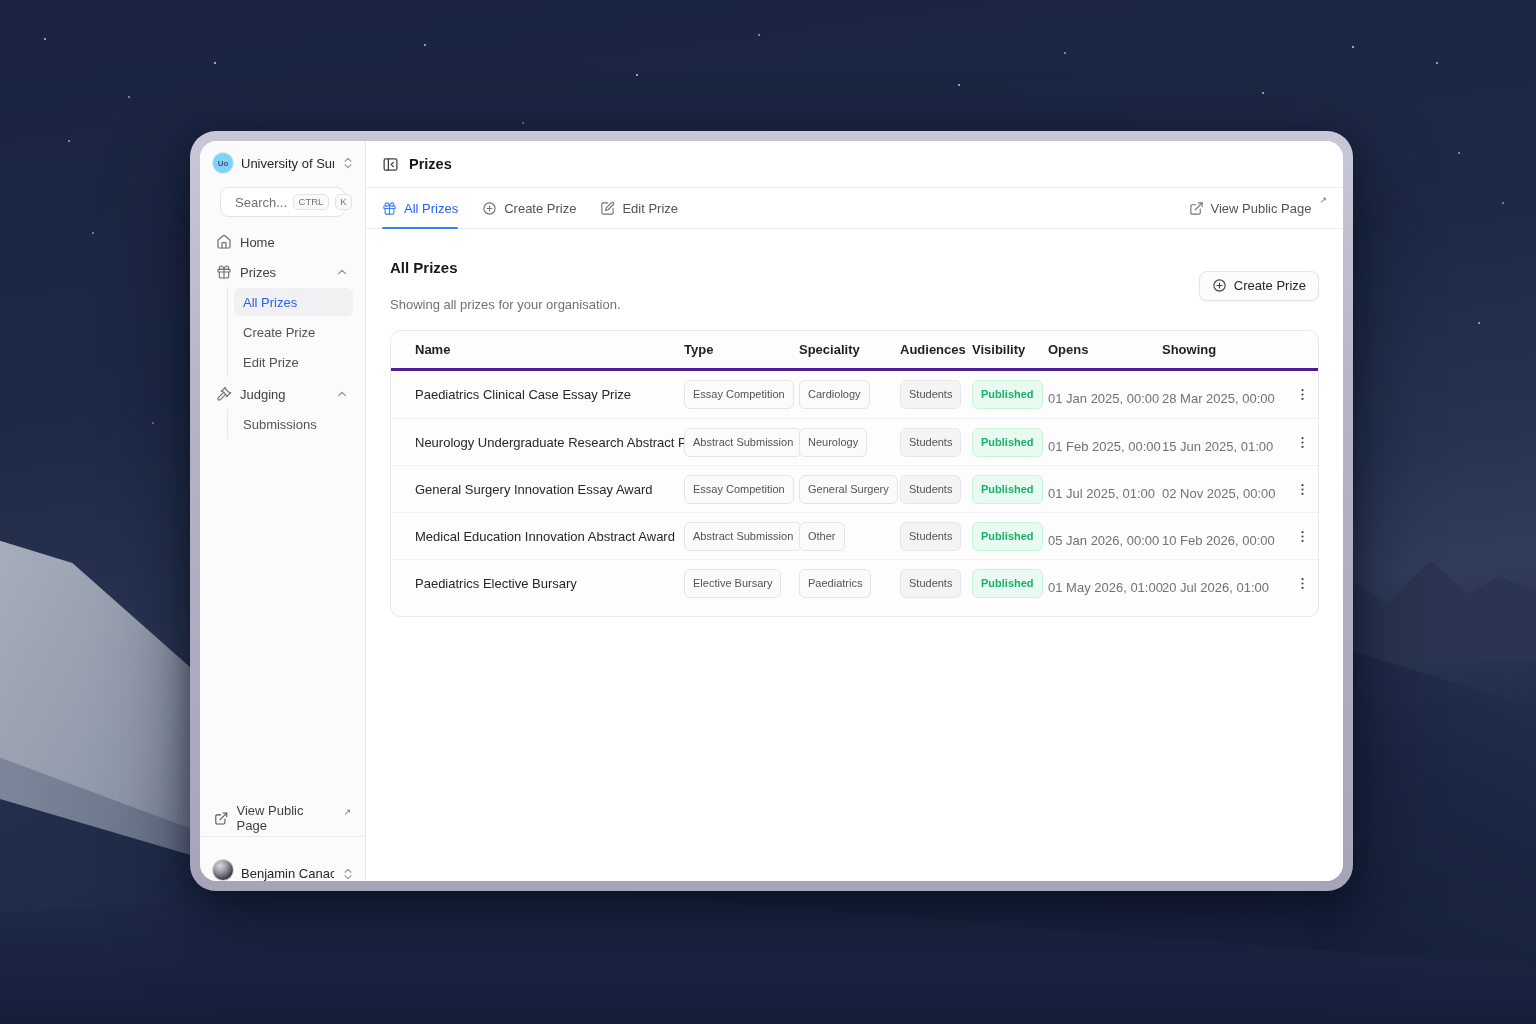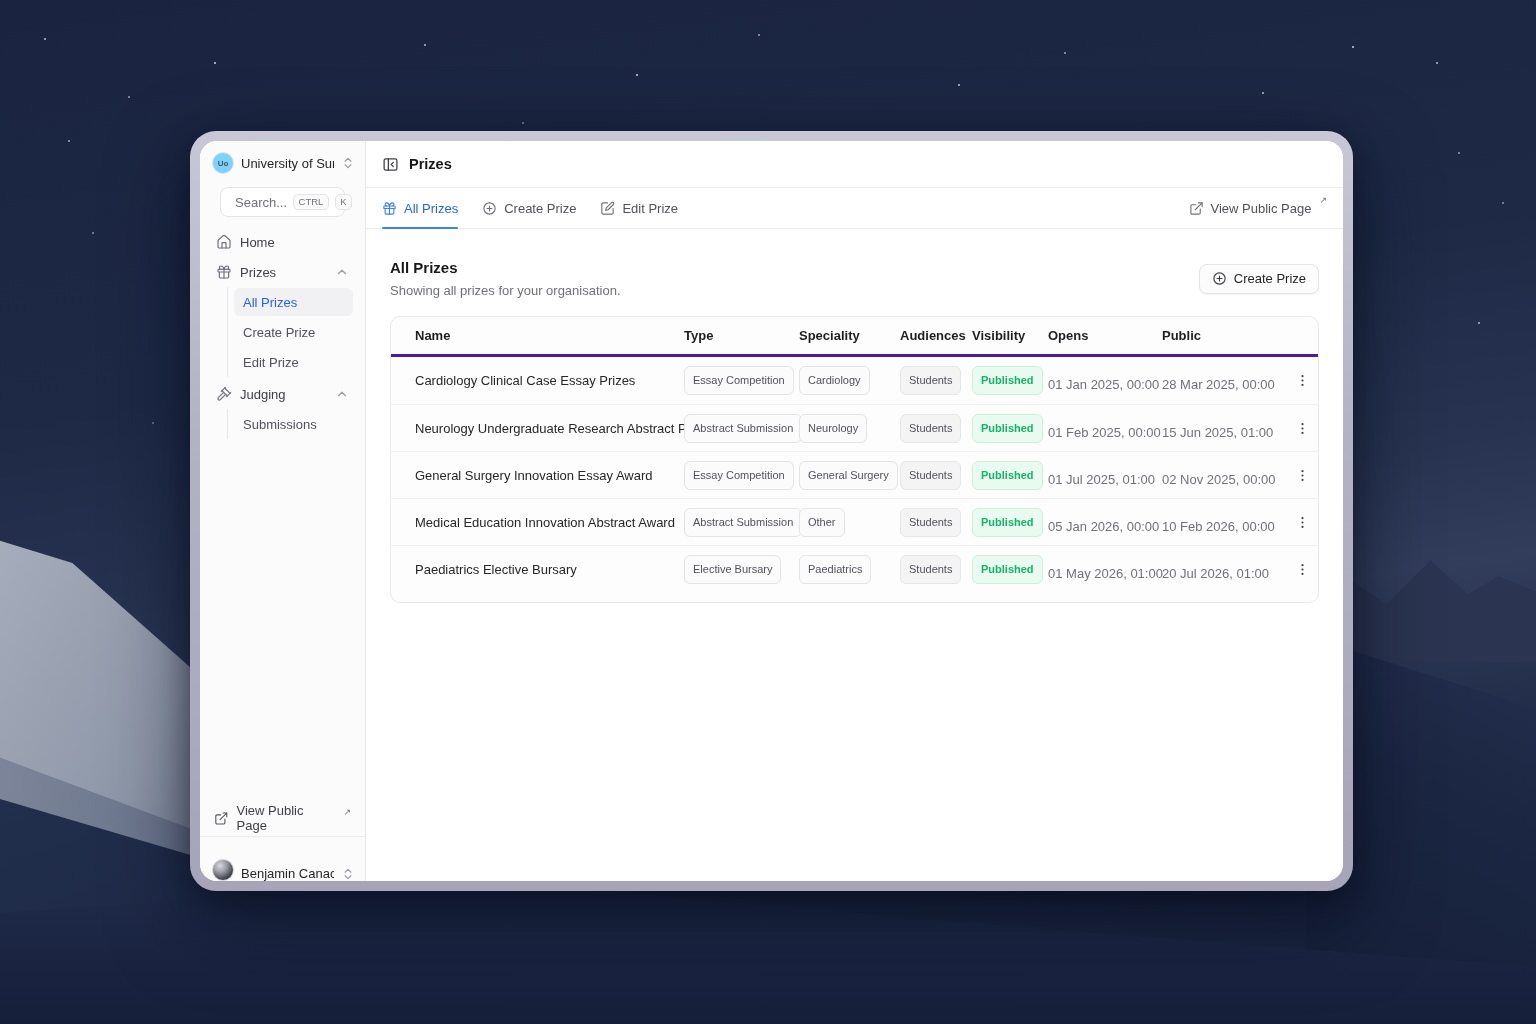--- a/index.html
+++ b/index.html
@@ -93,21 +93,21 @@
   .tab .tico { color:#71717a; display:flex; }
   .tab.active { color:#2563eb; }
   .tab.active .tico { color:#3b82f6; }
   .tab.active::after { content:""; position:absolute; left:0; right:0; bottom:-1px; height:2px; background:#3b82f6; border-radius:1px; }
   .tabbar-right { margin-left:auto; display:flex; align-items:center; gap:7px; font-size:13px; color:#52525b; cursor:pointer; }
   .tabbar-right svg { color:#71717a; }
 
   .content { padding:30px 24px 0; }
   .content-head { display:flex; align-items:center; justify-content:space-between; }
   .h-all-prizes { font-size:15px; font-weight:700; color:#18181b; }
-  .h-sub { font-size:13px; color:#71717a; margin-top:7px; }
+  .h-sub { font-size:13px; color:#71717a; margin-top:21px; }
   .create-btn { display:flex; align-items:center; gap:7px; height:30px; padding:0 12px; border-radius:8px;
     border:1px solid #e4e4e7; background:#fcfcfd; box-shadow:0 1px 2px rgba(16,24,40,.05);
     font-size:13px; font-weight:500; color:#27272a; cursor:pointer; font-family:inherit; }
   .create-btn svg { color:#3f3f46; }
 
   .tcard { margin-top:18px; border:1px solid #e9e9ee; border-radius:10px; background:#fdfdfe; padding-bottom:10px; overflow:hidden; }
   .trow { display:grid; grid-template-columns:269px 115px 101px 72px 76px 114px 123px 1fr;
     align-items:center; padding:0 12px 0 24px; }
   .thead { height:40px; border-bottom:3px solid #4c1d95; }
   .th { font-size:13px; font-weight:700; color:#1f1f23; }
@@ -310,26 +310,26 @@
           </div>
 
           <div class="tcard">
             <div class="trow thead">
               <div class="th">Name</div>
               <div class="th">Type</div>
               <div class="th">Speciality</div>
               <div class="th">Audiences</div>
               <div class="th">Visibility</div>
               <div class="th">Opens</div>
-              <div class="th">Public</div>
+              <div class="th">Showing</div>
               <div class="th"></div>
             </div>
             <div class="tbody">
   <div class="trow">
-    <div class="td-name">Cardiology Clinical Case Essay Prizes</div>
+    <div class="td-name">Paediatrics Clinical Case Essay Prize</div>
     <div><span class="badge">Essay Competition</span></div>
     <div><span class="badge">Cardiology</span></div>
     <div><span class="badge soft">Students</span></div>
     <div><span class="badge success">Published</span></div>
     <div class="td-date">01 Jan 2025, 00:00</div>
     <div class="td-date">28 Mar 2025, 00:00</div>
     <div class="td-actions">
       <button class="kebab">
         <svg width="15" height="15" viewBox="0 0 24 24" fill="currentColor">
                         <circle cx="12" cy="5" r="1.7"></circle>

